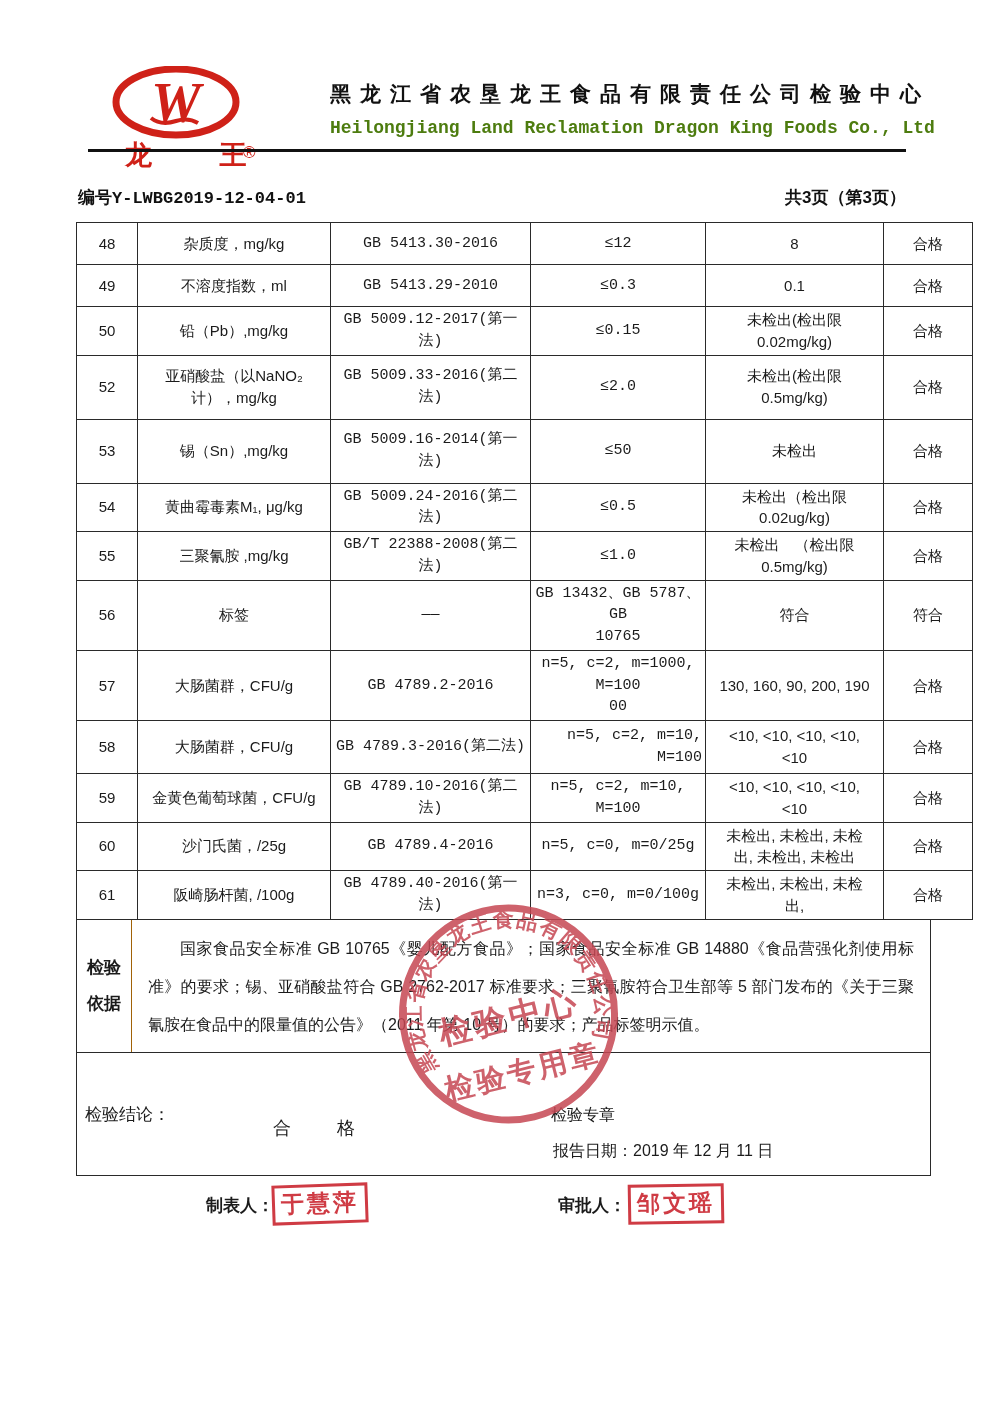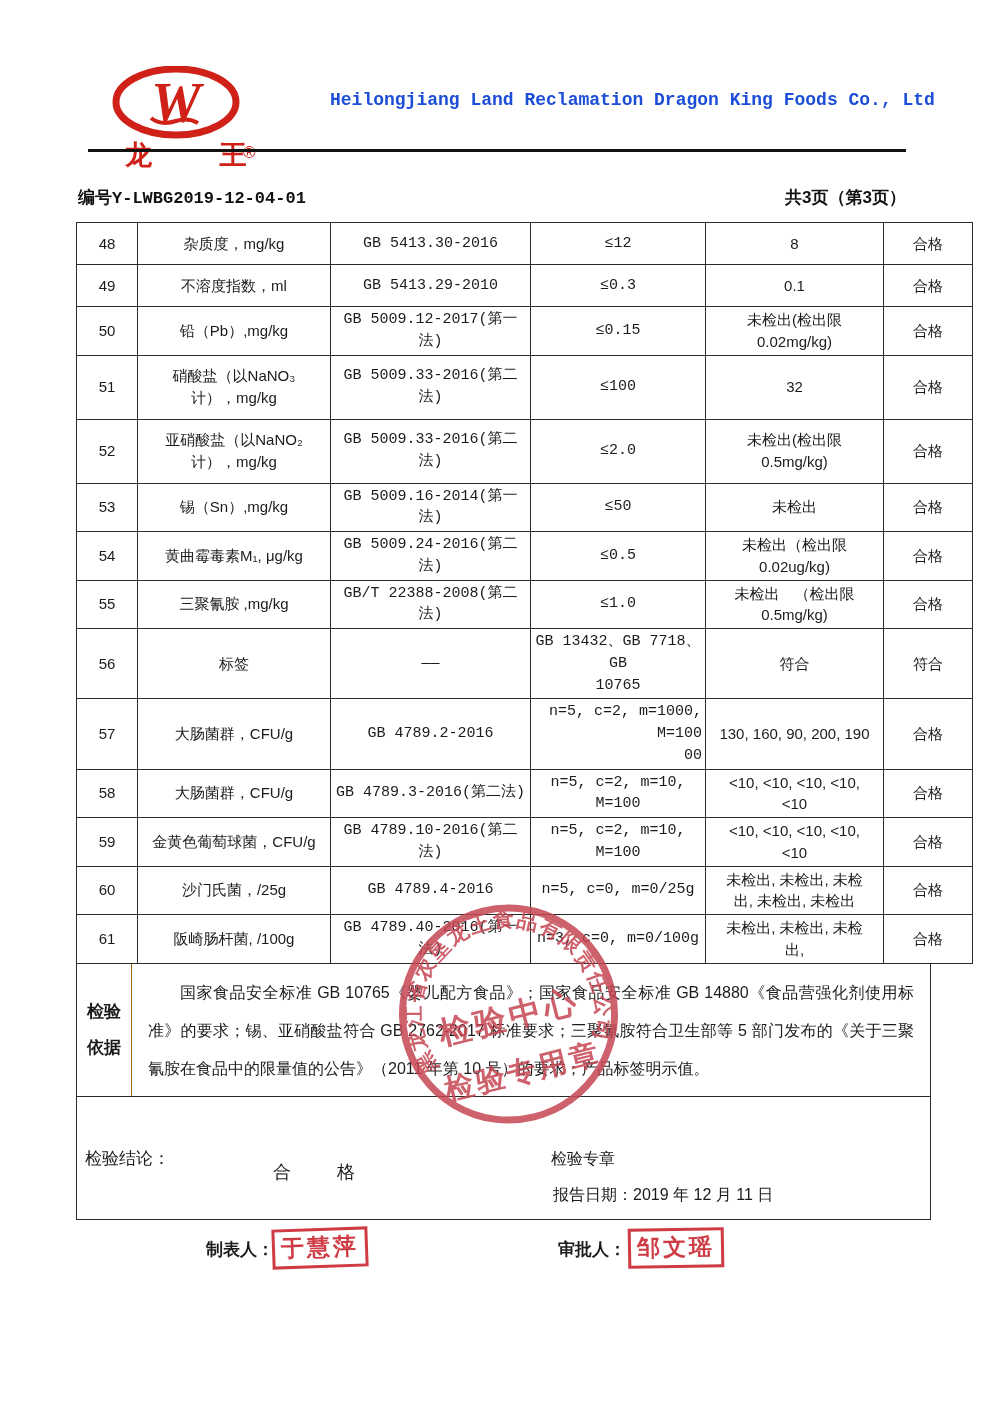--- a/index.html
+++ b/index.html
@@ -4,21 +4,21 @@
 <style>
   html,body{margin:0;padding:0;background:#e8e8e8;}
   body{font-family:"Liberation Sans","DejaVu Sans",sans-serif;color:#1b1b1b;}
   .page{position:relative;width:992px;height:1403px;background:#ffffff;margin:0 auto;overflow:hidden;}
   .mono{font-family:"Liberation Mono","DejaVu Sans Mono",monospace;}
 
   
   .logo{position:absolute;left:103px;top:66px;width:230px;height:110px;}
   .titles{position:absolute;left:330px;top:80px;width:600px;}
   .title-cn{font-size:21px;font-weight:bold;letter-spacing:9px;white-space:nowrap;color:#111;}
-  .title-en{font-size:18px;font-weight:bold;margin-top:10px;white-space:nowrap;color:#1d4ed8;}
+  .title-en{font-size:18px;font-weight:bold;margin-top:10px;white-space:nowrap;color:#4d7c0f;}
   .rule{position:absolute;left:88px;top:149px;width:818px;height:3px;background:#111;}
 
   
   .meta{position:absolute;left:78px;top:186px;width:828px;display:flex;justify-content:space-between;
         font-weight:bold;font-size:17px;color:#111;gap:33px;}
 
   
   .doc{position:absolute;left:76px;top:222px;width:855px;}
   table.results{border-collapse:collapse;width:855px;table-layout:fixed;}
   table.results td{border:1px solid #2a2a2a;vertical-align:middle;text-align:center;
@@ -68,20 +68,21 @@
 
   <svg class="logo" viewBox="0 0 230 110">
     <ellipse cx="73" cy="36" rx="60" ry="33" fill="none" stroke="#cf2118" stroke-width="7"></ellipse>
     <text x="73" y="56" text-anchor="middle" font-family="Liberation Serif, DejaVu Serif, serif" font-size="56" font-weight="bold" font-style="italic" fill="#cf2118">W</text>
     <path d="M48,52 q10,8 25,3 q12,-4 22,2" fill="none" stroke="#cf2118" stroke-width="4"></path>
     <text x="22" y="98" font-size="27" font-weight="bold" fill="#cf2118" letter-spacing="30">龙 王</text>
     <text x="140" y="92" font-size="17" fill="#cf2118">®</text>
   </svg>
 
   <div class="titles">
+    <div class="title-cn">黑龙江省农垦龙王食品有限责任公司检验中心</div>
     <div class="title-en mono">Heilongjiang Land Reclamation Dragon King Foods Co., Ltd</div>
   </div>
   <div class="rule"></div>
 
   <div class="meta">
     <span class="mono">编号Y-LWBG2019-12-04-01</span>
     <span>共3页（第3页）</span>
   </div>
 
   <div class="doc">
@@ -104,29 +105,20 @@
             <td class="col-result">0.1</td>
             <td class="col-conclusion">合格</td>
           </tr>
           <tr>
             <td class="col-no">50</td>
             <td class="col-item">铅（Pb）,mg/kg</td>
             <td class="col-standard">GB 5009.12-2017(第一法)</td>
             <td class="col-limit">≤0.15</td>
             <td class="col-result">未检出(检出限
 0.02mg/kg)</td>
-            <td class="col-conclusion">合格</td>
-          </tr>
-          <tr>
-            <td class="col-no">51</td>
-            <td class="col-item">硝酸盐（以NaNO₃
-计），mg/kg</td>
-            <td class="col-standard">GB 5009.33-2016(第二法)</td>
-            <td class="col-limit">≤100</td>
-            <td class="col-result">32</td>
             <td class="col-conclusion">合格</td>
           </tr>
           <tr>
             <td class="col-no">52</td>
             <td class="col-item">亚硝酸盐（以NaNO₂
 计），mg/kg</td>
             <td class="col-standard">GB 5009.33-2016(第二法)</td>
             <td class="col-limit">≤2.0</td>
             <td class="col-result">未检出(检出限
 0.5mg/kg)</td>
@@ -155,21 +147,21 @@
             <td class="col-standard">GB/T 22388-2008(第二法)</td>
             <td class="col-limit">≤1.0</td>
             <td class="col-result">未检出　（检出限
 0.5mg/kg)</td>
             <td class="col-conclusion">合格</td>
           </tr>
           <tr>
             <td class="col-no">56</td>
             <td class="col-item">标签</td>
             <td class="col-standard">——</td>
-            <td class="col-limit">GB 13432、GB 7718、GB
+            <td class="col-limit">GB 13432、GB 5787、GB
 10765</td>
             <td class="col-result">符合</td>
             <td class="col-conclusion">符合</td>
           </tr>
           <tr>
             <td class="col-no">57</td>
             <td class="col-item">大肠菌群，CFU/g</td>
             <td class="col-standard">GB 4789.2-2016</td>
             <td class="col-limit">n=5, c=2, m=1000, M=100
 00</td>

